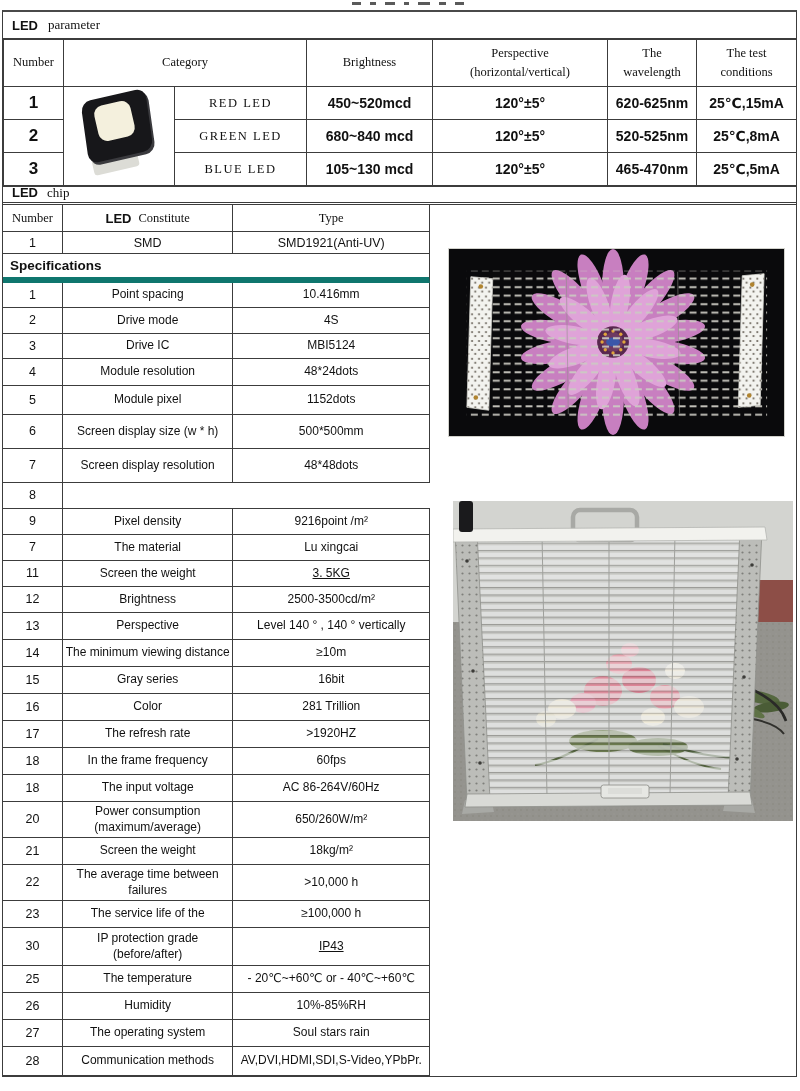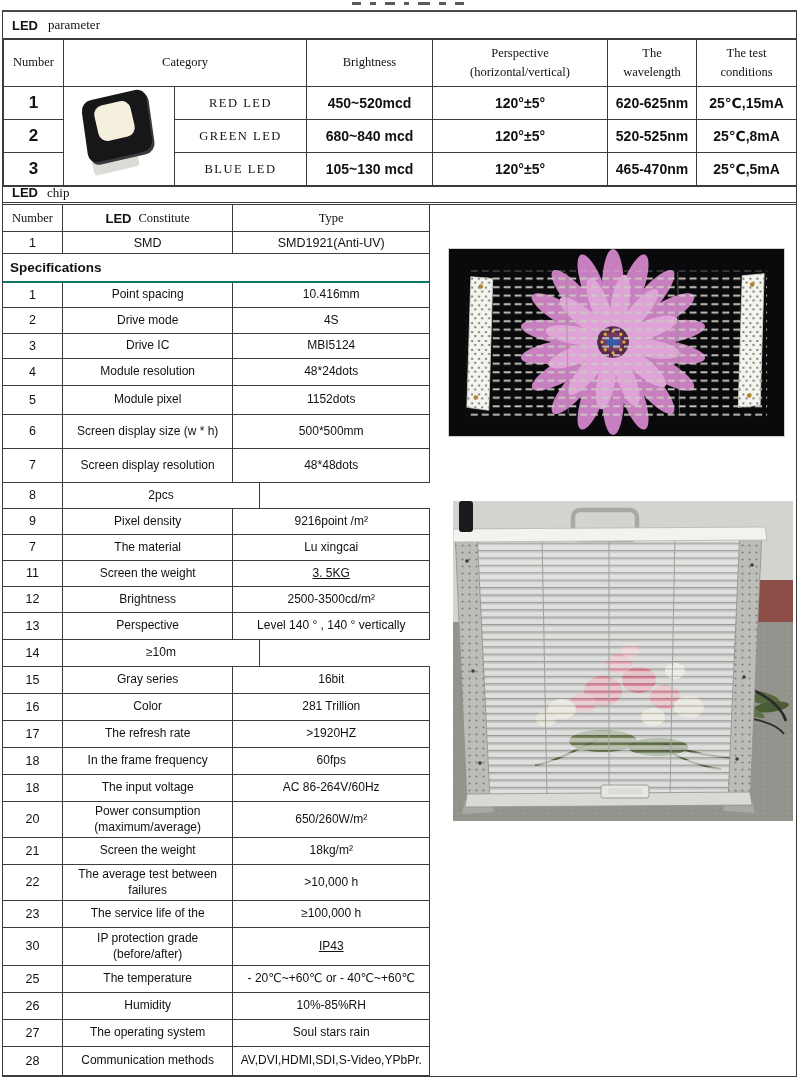--- a/index.html
+++ b/index.html
@@ -39,21 +39,21 @@
   
   .leftcol { position:absolute; top:205px; left:2px; width:428px; border-left:1px solid #3c3c3c; }
   .row { display:flex; border-bottom:1px solid #3c3c3c; }
   .cell { border-right:1px solid #3c3c3c; display:flex; align-items:center; justify-content:center; text-align:center; padding:0 2px; }
   .c-num { width:60px; }
   .c-name { width:171px; }
   .c-val { width:197px; }
   .chip-hdr { height:27px; font-family:"Liberation Serif","DejaVu Serif",serif; font-size:12.5px; }
   .chip-hdr b { font-family:"Liberation Sans","DejaVu Sans",sans-serif; margin-right:7px; font-size:13px; }
   .chip-row { height:22px; font-size:12.5px; }
-  .band-spec { height:29px; border-bottom:2px solid #0f766e; display:flex; align-items:center; padding-left:7px;
+  .band-spec { height:29px; border-bottom:6px solid #0f766e; display:flex; align-items:center; padding-left:7px;
                font-weight:bold; font-size:13.5px; border-right:1px solid #3c3c3c; }
   .srow { font-size:12px; line-height:1.3; }
   .srow .c-num { font-size:12.5px; }
   .u { text-decoration:underline; }
 
   
   .vline-right { position:absolute; top:183px; left:796px; width:1px; height:894px; background:#3c3c3c; }
   .hline-bottom { position:absolute; top:1076px; left:2px; width:795px; height:1px; background:#3c3c3c; }
 
   
@@ -197,21 +197,20 @@
         <div class="cell c-name">Screen display size (w * h)</div>
         <div class="cell c-val">500*500mm</div>
       </div>
     <div class="row srow" style="height:34px">
         <div class="cell c-num">7</div>
         <div class="cell c-name">Screen display resolution</div>
         <div class="cell c-val">48*48dots</div>
       </div>
     <div class="row srow" style="height:26px">
         <div class="cell c-num">8</div>
-        <div class="cell c-val">2pcs</div>
       </div>
     <div class="row srow" style="height:26px">
         <div class="cell c-num">9</div>
         <div class="cell c-name">Pixel density</div>
         <div class="cell c-val">9216point /m²</div>
       </div>
     <div class="row srow" style="height:26px">
         <div class="cell c-num">7</div>
         <div class="cell c-name">The material</div>
         <div class="cell c-val">Lu xingcai</div>
@@ -226,20 +225,21 @@
         <div class="cell c-name">Brightness</div>
         <div class="cell c-val">2500-3500cd/m²</div>
       </div>
     <div class="row srow" style="height:27px">
         <div class="cell c-num">13</div>
         <div class="cell c-name">Perspective</div>
         <div class="cell c-val">Level 140 ° , 140 °  vertically</div>
       </div>
     <div class="row srow" style="height:27px">
         <div class="cell c-num">14</div>
+        <div class="cell c-name">The minimum viewing distance</div>
         <div class="cell c-val">≥10m</div>
       </div>
     <div class="row srow" style="height:27px">
         <div class="cell c-num">15</div>
         <div class="cell c-name">Gray series</div>
         <div class="cell c-val">16bit</div>
       </div>
     <div class="row srow" style="height:27px">
         <div class="cell c-num">16</div>
         <div class="cell c-name">Color</div>
@@ -265,21 +265,21 @@
         <div class="cell c-name">Power consumption (maximum/average)</div>
         <div class="cell c-val">650/260W/m²</div>
       </div>
     <div class="row srow" style="height:27px">
         <div class="cell c-num">21</div>
         <div class="cell c-name">Screen the weight</div>
         <div class="cell c-val">18kg/m²</div>
       </div>
     <div class="row srow" style="height:36px">
         <div class="cell c-num">22</div>
-        <div class="cell c-name">The average test between failures</div>
+        <div class="cell c-name">The average time between failures</div>
         <div class="cell c-val">&gt;10,000 h</div>
       </div>
     <div class="row srow" style="height:27px">
         <div class="cell c-num">23</div>
         <div class="cell c-name">The service life of the</div>
         <div class="cell c-val">≥100,000 h</div>
       </div>
     <div class="row srow" style="height:38px">
         <div class="cell c-num">30</div>
         <div class="cell c-name">IP protection grade (before/after)</div>

